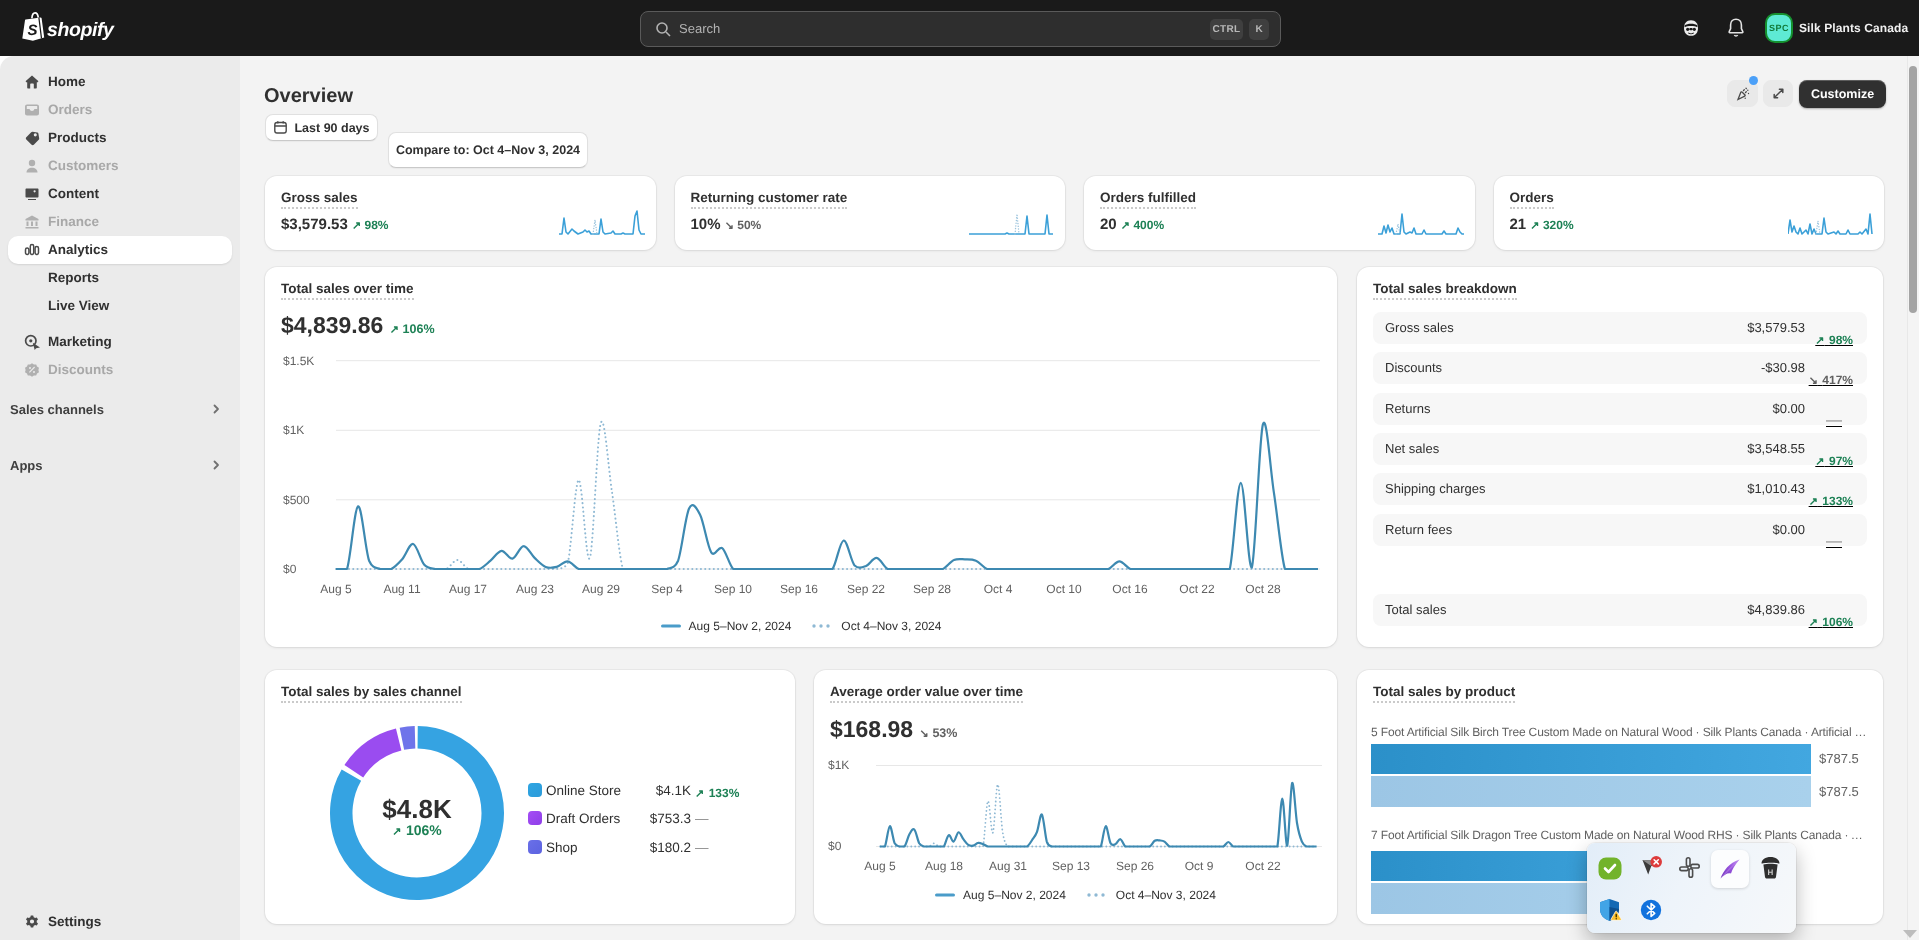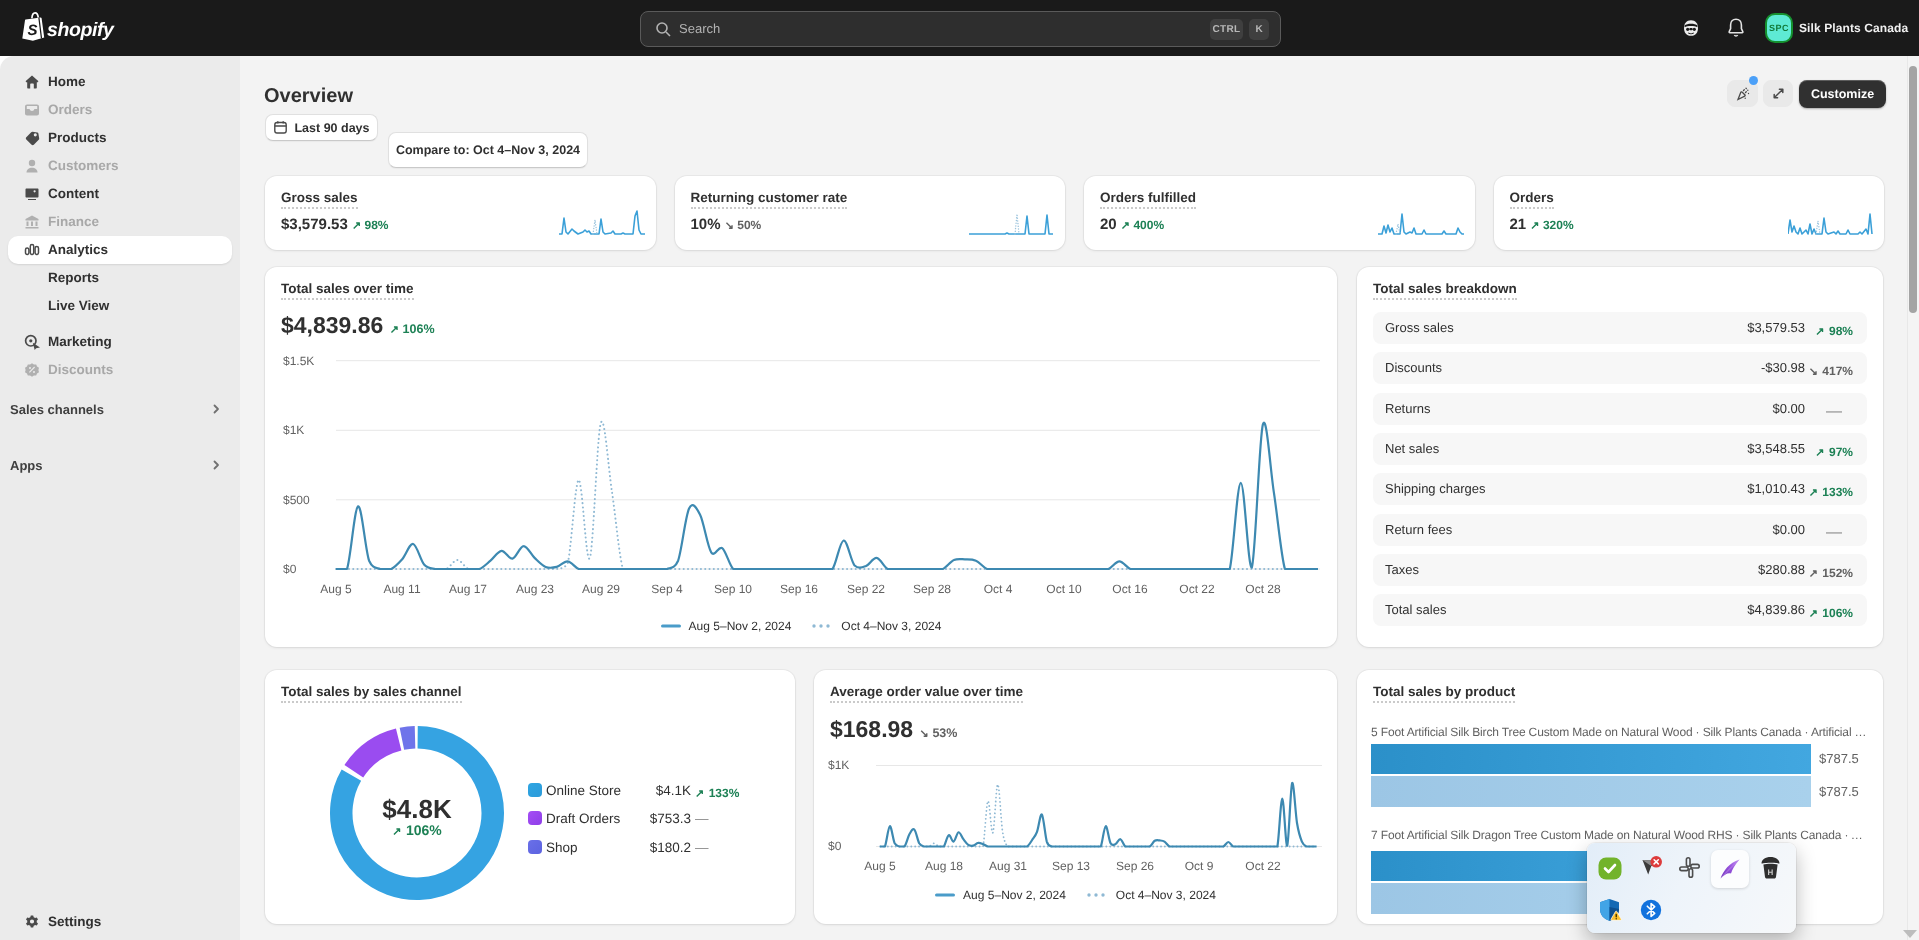--- a/index.html
+++ b/index.html
@@ -23,21 +23,21 @@
 .ctitle { position:absolute; left:16px; top:14px; font-size:13.5px; font-weight:600; color:#303030;
   border-bottom:2px dotted #cacaca; padding-bottom:2px; line-height:15px;}
 .pct { font-weight:700; font-size:12px; }
 .green { color:#1d8155; } .gray { color:#616161; }
 .arrow { font-size:11px; font-weight:700; }
 .xl { position:absolute; text-align:center; font-size:12px; color:#616161; }
 .yl { position:absolute; font-size:12px; color:#616161; }
 .brow { position:absolute; left:16px; width:494px; height:32px; background:#f7f7f7; border-radius:8px; }
 .brow .lbl { position:absolute; left:12px; top:0; line-height:32px; font-size:13px; color:#303030; }
 .brow .val { position:absolute; right:62px; top:0; line-height:32px; font-size:13px; color:#303030; }
-.brow .pc  { position:absolute; right:14px; top:3px; line-height:32px; width:60px; text-align:right; }
+.brow .pc  { position:absolute; right:14px; top:12px; line-height:32px; width:60px; text-align:right;text-decoration:underline; }
 .legend { position:absolute; display:flex; align-items:center; gap:8px; font-size:12px; color:#303030; }
 .btn { position:absolute; background:#fff; border-radius:8px; border:1px solid #e0e0e0;
   border-bottom-color:#c9c9c9; box-shadow:0 1px 1px rgba(0,0,0,.04);
   font-size:12.5px; font-weight:600; color:#303030; display:flex; align-items:center; justify-content:center; gap:6px;}
 </style></head>
 <body>
 <div id="topbar">
   <svg class="abs" style="left:20px;top:11px" width="115" height="34" viewBox="0 0 115 34">
     <path d="M5.6 8.4 L20.6 6.4 C21.1 6.4 21.5 6.8 21.6 7.2 L24.2 26.6 L12.9 29.8 L2.3 27.6 L5.0 9.3 C5.05 8.9 5.2 8.5 5.6 8.4 Z" fill="#fff"></path>
     <path d="M11.9 7.2 C12.1 4.0 13.5 1.9 15.1 1.9 C16.8 1.9 17.9 3.8 18.3 6.6" fill="none" stroke="#fff" stroke-width="1.7"></path>
@@ -287,25 +287,20 @@
       <div class="brow" style="top:206.2px">
         <span class="lbl">Shipping charges</span>
         <span class="val">$1,010.43</span>
         <span class="pc" style="text-align:right;"><span class="green"><span class="arrow">↗</span> <span class="pct">133%</span></span></span>
       </div>
       <div class="brow" style="top:246.5px">
         <span class="lbl">Return fees</span>
         <span class="val">$0.00</span>
         <span class="pc" style="text-align:right;right:25px;width:40px;"><span style="color:#8a8a8a">—</span></span>
       </div>
-      <div class="brow" style="top:286.8px">
-        <span class="lbl">Taxes</span>
-        <span class="val">$280.88</span>
-        <span class="pc" style="text-align:right;"><span class="gray"><span class="arrow">↗</span> <span class="pct">152%</span></span></span>
-      </div>
       <div class="brow" style="top:327.1px">
         <span class="lbl">Total sales</span>
         <span class="val">$4,839.86</span>
         <span class="pc" style="text-align:right;"><span class="green"><span class="arrow">↗</span> <span class="pct">106%</span></span></span>
       </div>
 </div>
 
 <div class="card" style="left:265px;top:614px;width:530px;height:254px;">
   <div class="ctitle">Total sales by sales channel</div>
   <svg class="abs" style="left:0;top:0" width="530" height="254" viewBox="0 0 530 254">

